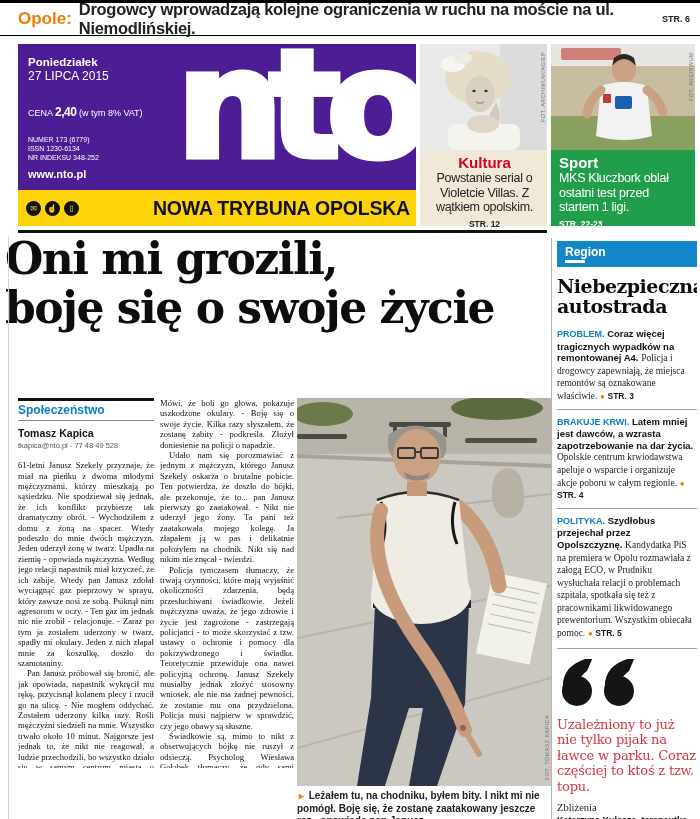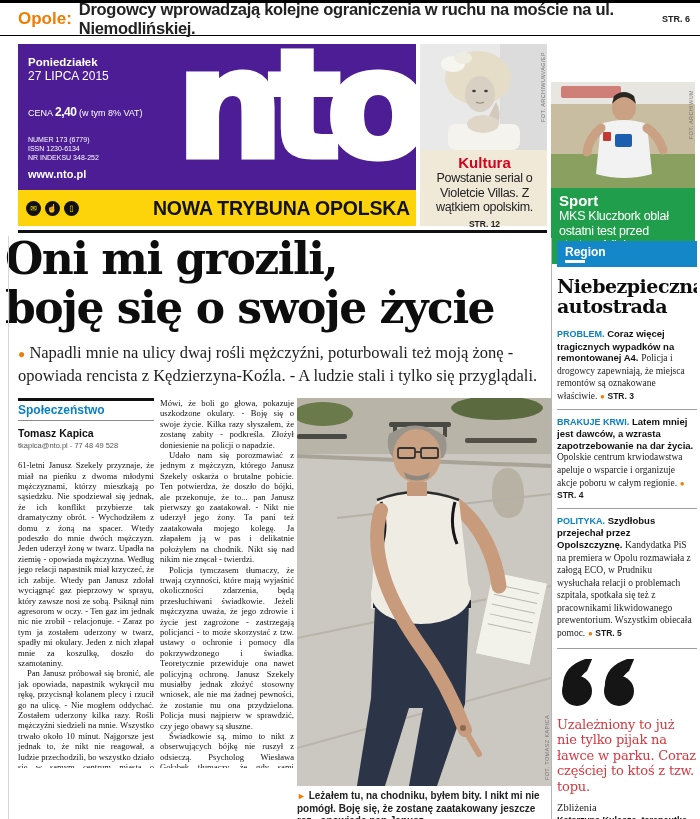--- a/index.html
+++ b/index.html
@@ -30,21 +30,21 @@
   .mh-yellow { position:absolute; left:0; bottom:0; width:100%; height:36px; background:#fdd40a;
                display:flex; align-items:center; }
   .mh-icons { display:flex; gap:4px; margin-left:8px; }
   .mh-ic { width:15px; height:15px; border-radius:50%; background:#111; color:#fdd40a;
            font-size:8px; line-height:15px; text-align:center; }
   .mh-title { flex:1; text-align:right; padding-right:6px; font-weight:900; font-size:19.5px;
               letter-spacing:-0.2px; color:#111; }
 
   
   .kultura { position:absolute; left:420px; top:44px; width:127px; height:182px; background:#f0e9d8;text-align:center; }
-  .sport   { position:absolute; left:551px; top:44px; width:144px; height:182px; background:#219e4b;margin-top:38px; }
+  .sport   { position:absolute; left:551px; top:44px; width:144px; height:182px; background:#219e4b; }
   .promo-photo { position:absolute; left:0; top:0; right:0; height:106px; overflow:hidden; }
   .promo-txt { position:absolute; left:8px; top:110px; right:6px; }
   .promo-sec { font-weight:bold; font-size:15px; }
   .kultura .promo-sec { color:#d6001f; }
   .sport .promo-sec { color:#fff; }
   .promo-line { font-size:12.5px; line-height:14.5px; letter-spacing:-0.3px; color:#222; }
   .sport .promo-line { color:#fff; }
   .promo-ref { font-weight:bold; font-size:8.5px; margin-top:4px; color:#222; }
   .sport .promo-ref { color:#fff; }
   .vcred { position:absolute; writing-mode:vertical-rl; transform:rotate(180deg);
@@ -188,21 +188,20 @@
       <div class="promo-line">MKS Kluczbork oblał ostatni test przed startem 1 ligi.</div>
       <div class="promo-ref">STR. 22-23</div>
     </div>
   </div>
 
   <div class="black-rule"></div>
   <div class="headline">
     <div>Oni mi grozili,</div>
     <div>boję się o swoje życie</div>
   </div>
-  <p class="standfirst"><span class="bullet">●</span> <span>Napadli mnie na ulicy dwaj rośli mężczyźni, poturbowali też moją żonę - opowiada rencista z Kędzierzyna-Koźla. - A ludzie stali i tylko się przyglądali.</span></p>
 
   <div class="edge-line"></div>
 
   <div class="col col1">
     <div class="sec-head">Społeczeństwo</div>
     <div class="byline">Tomasz Kapica</div>
     <div class="contact">tkapica@nto.pl - 77 48 49 528</div>
     <p>61-letni Janusz Szekely przyznaje, że miał na pieńku z dwoma młodymi mężczyznami, którzy mieszkają po sąsiedzku. Nie spodziewał się jednak, że ich konflikt przybierze tak dramatyczny obrót. - Wychodziłem z domu z żoną na spacer. Wtedy podeszło do mnie dwóch mężczyzn. Jeden uderzył żonę w twarz. Upadła na ziemię - opowiada mężczyzna. Według jego relacji napastnik miał krzyczeć, że ich zabije. Wtedy pan Janusz zdołał wyciągnąć gaz pieprzowy w sprayu, który zawsze nosi ze sobą. Psiknął nim agresorom w oczy. - Ten gaz im jednak nic nie zrobił - relacjonuje. - Zaraz po tym ja zostałem uderzony w twarz, spadły mi okulary. Jeden z nich złapał mnie za koszulkę, doszło do szamotaniny.</p>
     <p>Pan Janusz próbował się bronić, ale jak opowiada, napastnik wykręcił mu rękę, przycisnął kolanem plecy i rzucił go na ulicę. - Nie mogłem oddychać. Zostałem uderzony kilka razy. Rośli mężczyźni siedzieli na mnie. Wszystko trwało około 10 minut. Najgorsze jest jednak to, że nikt nie reagował, a ludzie przechodzili, bo wszystko działo się w samym centrum miasta o godzinie 20.00 - opowiada. Tłumaczy, że dopiero po ponad 10 minutach zareagował jakiś młody człowiek. To on odciągnął napastników.</p>
     <p>- Chciałbym mu podziękować. Nie wiem, kto to był, ale być może uratował mi życie - mówi rencista.</p>

